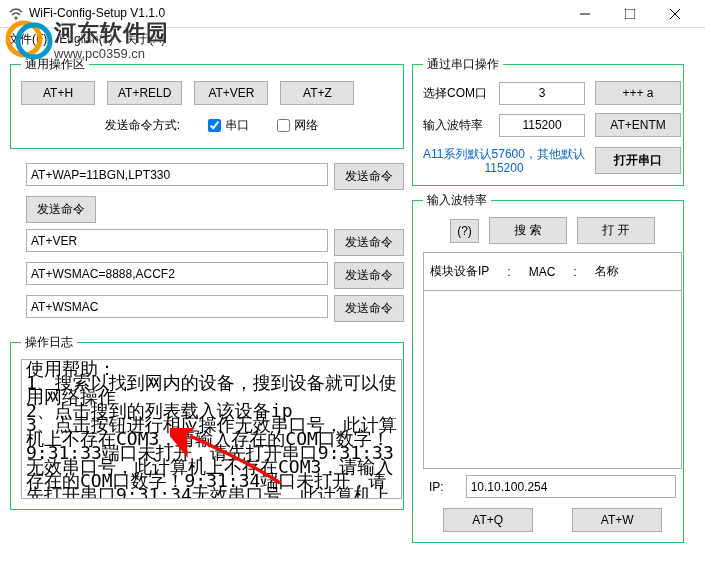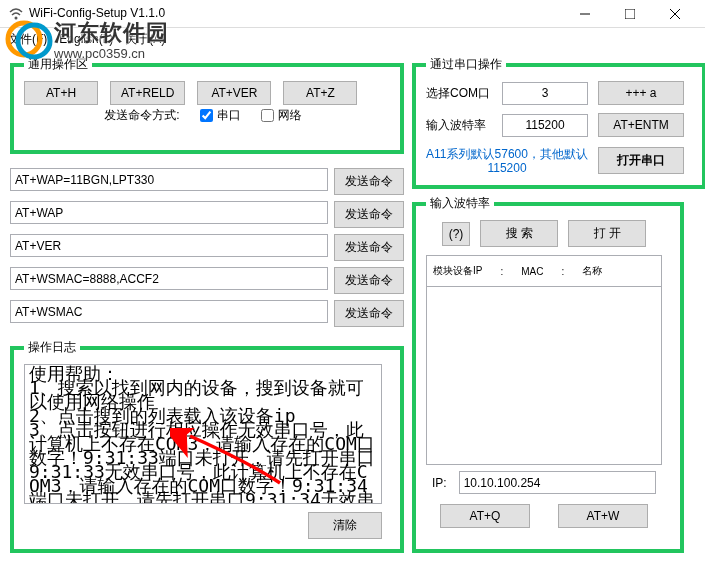--- a/index.html
+++ b/index.html
@@ -13,40 +13,40 @@
 .menubar { height: 22px; display: flex; align-items: center; padding: 0 8px; gap: 12px; font-size: 12px; position: relative; z-index: 1; }
 .menu-item { cursor: pointer; }
 .watermark { position: absolute; top: 18px; left: 0; z-index: 3; pointer-events: none; display: flex; align-items: center; }
 .wm-icon { width: 52px; height: 42px; margin-left: 4px; }
 .wm-text { display: flex; flex-direction: column; margin-left: -2px; }
 .wm-cn { font-size: 22px; font-weight: bold; color: #333; font-family: "Microsoft YaHei"; text-shadow: 0 0 2px #fff, 0 0 2px #fff; letter-spacing: 1px; }
 .wm-url { font-size: 13px; color: #404040; font-family: Arial; text-shadow: 0 0 2px #fff; margin-top: -2px; }
 .content { padding: 6px 10px; display: flex; gap: 8px; position: relative; z-index: 2; }
 .left-col { width: 394px; display: flex; flex-direction: column; gap: 6px; }
 .right-col { width: 272px; display: flex; flex-direction: column; gap: 6px; }
-fieldset { border: 4px solid #22c55e; padding: 8px 18px 10px 10px; position: relative; }
+fieldset { border: 1px solid #22c55e; padding: 8px 1px 10px 10px; position: relative; }
 legend { font-size: 12px; padding: 0 4px; color: #000; }
 .btn { background: #e1e1e1; border: 1px solid #adadad; padding: 4px 10px; font-size: 12px; cursor: pointer; font-family: inherit; min-width: 74px; text-align: center; }
-.btn-row { display: flex; gap: 12px; margin-bottom: 2px; }
-.send-method { display: flex; justify-content: center; gap: 20px; margin-bottom: 16px; }
+.btn-row { display: flex; gap: 12px; margin-bottom: 12px; }
+.send-method { display: flex; justify-content: center; gap: 28px; margin-bottom: 4px; }
 .checkbox-wrap { display: flex; align-items: center; gap: 4px; }
 .cmd-rows { margin-top: 8px; }
-.cmd-row { display: flex; gap: 6px; margin-bottom: 6px; }
+.cmd-row { display: flex; gap: 6px; margin-bottom: 6px; margin-left: 16px; }
 .text-input { flex: 1; border: 1px solid #abadb3; padding: 3px 4px; font-size: 12px; font-family: inherit; background: #fff; height: 23px; }
 .cmd-row .btn { min-width: 68px; }
 .log-area { width: 100%; height: 140px; border: 1px solid #abadb3; background: #fff; padding: 2px 4px; font-size: 18px; line-height: 14px; overflow: auto; font-family: SimSun, monospace; white-space: pre-wrap; word-break: break-all; position: relative; }
 .log-footer { display: flex; justify-content: flex-end; margin-top: 8px; }
 .serial-grid { display: grid; grid-template-columns: 66px 86px 86px; gap: 8px 10px; align-items: center; }
 .serial-label { font-size: 12px; }
 .serial-input { width: 100%; border: 1px solid #abadb3; padding: 3px 4px; font-size: 12px; text-align: center; height: 23px; }
 .serial-note { grid-column: 1 / 3; color: #0066cc; font-size: 12px; text-align: center; line-height: 14px; margin-top: 2px; }
 .netop-row { display: flex; gap: 10px; align-items: center; margin-bottom: 8px; justify-content: center; }
-.device-header { background: #fff; border: 1px solid #abadb3; padding: 4px 6px; font-size: 10px; display: flex; gap: 18px; height: 32px; align-items: center; }
+.device-header { background: #fff; border: 1px solid #abadb3; padding: 4px 6px; font-size: 12px; display: flex; gap: 18px; height: 39px; align-items: center; }
 .device-list { border: 1px solid #abadb3; border-top: none; height: 178px; background: #fff; }
-.ip-row { display: flex; align-items: center; gap: 12px; margin-top: 6px; padding: 0 6px; }
+.ip-row { display: flex; align-items: center; gap: 22px; margin-top: 6px; padding: 0 6px; }
 .ip-row .text-input { flex: 1; }
 .bottom-btns { display: flex; justify-content: space-around; margin-top: 10px; }
 .arrow-overlay { position: absolute; pointer-events: none; z-index: 10; left: 170px; top: 428px; }
 .q-btn { min-width: 20px; padding: 4px 6px; }
 </style>
 </head>
 <body>
 
 <div class="titlebar">
   <div class="titlebar-left">
@@ -119,21 +119,20 @@
         </label>
       </div>
     </fieldset>
 
     <div class="cmd-rows">
       <div class="cmd-row">
         <input class="text-input" value="AT+WAP=11BGN,LPT330" style="">
         <button class="btn">发送命令</button>
       </div>
       <div class="cmd-row">
-        <input class="text-input" value="AT+WAP" style="">
         <button class="btn">发送命令</button>
       </div>
       <div class="cmd-row">
         <input class="text-input" value="AT+VER" style="">
         <button class="btn">发送命令</button>
       </div>
       <div class="cmd-row">
         <input class="text-input" value="AT+WSMAC=8888,ACCF2" style="">
         <button class="btn">发送命令</button>
       </div>
@@ -142,23 +141,20 @@
         <button class="btn">发送命令</button>
       </div>
     </div>
 
     <fieldset>
       <legend>操作日志</legend>
       <div class="log-area">使用帮助：
 1、搜索以找到网内的设备，搜到设备就可以使用网络操作
 2、点击搜到的列表载入该设备ip
 3、点击按钮进行相应操作无效串口号，此计算机上不存在COM3，请输入存在的COM口数字！9:31:33端口未打开，请先打开串口9:31:33无效串口号，此计算机上不存在COM3，请输入存在的COM口数字！9:31:34端口未打开，请先打开串口9:31:34无效串口号，此计算机上不存在COM3，请输入存在的COM口数字！9:31:36端口未打开，请先打开串口9:31:36无效串口号，此计算机上不存在COM3，请输入存在的COM口数字！9:31:36端口未打开，请先打开串口9:31:36无效串口号，此计算机上不存在COM3，请输入存在的COM口数字！9:32:48</div>
-      <div class="log-footer">
-        <button class="btn">清除</button>
-      </div>
     </fieldset>
   </div>
 
   <div class="right-col">
 
     <fieldset>
       <legend>通过串口操作</legend>
       <div class="serial-grid">
         <span class="serial-label">选择COM口</span>
         <input class="serial-input" value="3" style="">

